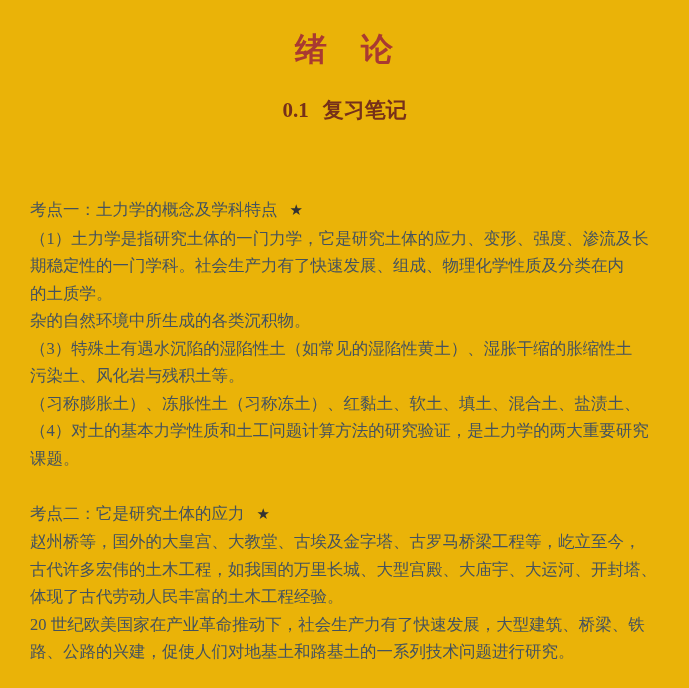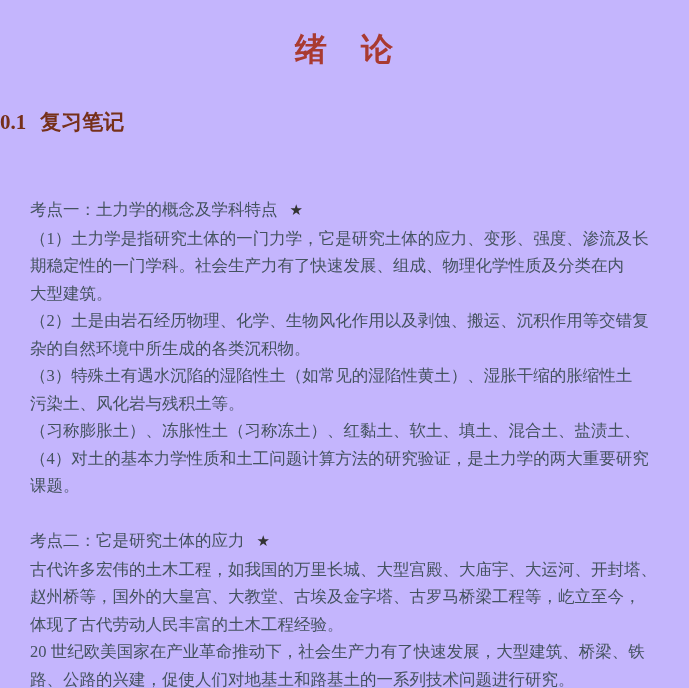--- a/index.html
+++ b/index.html
@@ -4,42 +4,42 @@
 <style>
   html, body {
     margin: 0;
     padding: 0;
     background: #ffffff;
   }
   .page {
     position: relative;
     width: 689px;
     height: 688px;
-    background: #c4b5fd;
+    background: #eab308;
     overflow: hidden;
     font-family: "Liberation Serif", "DejaVu Serif", serif;
   }
   .chapter-title {
     position: absolute;
     top: 33px;
     left: 0;
     width: 100%;
     text-align: center;
     font-size: 32px;
     font-weight: bold;
     line-height: 1;
     color: #a93a31;
     letter-spacing: 1px;
   }
   .section-heading {
     position: absolute;
-    top: 112px;
+    top: 100px;
     left: 0;
     width: 100%;
-    text-align: left;
+    text-align: center;
     font-size: 21px;
     font-weight: bold;
     line-height: 1;
     color: #76301a;
   }
   .section-heading .section-num {
     margin-right: 14px;
   }
   .content {
     position: absolute;
@@ -77,36 +77,35 @@
   </div>
 
   <div class="content">
 
     <div class="topic">
       <div class="topic-heading-line">
         <span>考点一：土力学的概念及学科特点</span><span class="star">★</span>
       </div>
       <div class="line">（1）土力学是指研究土体的一门力学，它是研究土体的应力、变形、强度、渗流及长</div>
       <div class="line">期稳定性的一门学科。社会生产力有了快速发展、组成、物理化学性质及分类在内</div>
-      <div class="line">大型建筑。</div>
-      <div class="line">（2）土是由岩石经历物理、化学、生物风化作用以及剥蚀、搬运、沉积作用等交错复</div>
+      <div class="line">的土质学。</div>
       <div class="line">杂的自然环境中所生成的各类沉积物。</div>
       <div class="line">（3）特殊土有遇水沉陷的湿陷性土（如常见的湿陷性黄土）、湿胀干缩的胀缩性土</div>
       <div class="line">污染土、风化岩与残积土等。</div>
       <div class="line">（习称膨胀土）、冻胀性土（习称冻土）、红黏土、软土、填土、混合土、盐渍土、</div>
       <div class="line">（4）对土的基本力学性质和土工问题计算方法的研究验证，是土力学的两大重要研究</div>
       <div class="line">课题。</div>
     </div>
 
     <div class="topic topic-gap">
       <div class="topic-heading-line">
         <span>考点二：它是研究土体的应力</span><span class="star">★</span>
       </div>
+      <div class="line">赵州桥等，国外的大皇宫、大教堂、古埃及金字塔、古罗马桥梁工程等，屹立至今，</div>
       <div class="line">古代许多宏伟的土木工程，如我国的万里长城、大型宫殿、大庙宇、大运河、开封塔、</div>
-      <div class="line">赵州桥等，国外的大皇宫、大教堂、古埃及金字塔、古罗马桥梁工程等，屹立至今，</div>
       <div class="line">体现了古代劳动人民丰富的土木工程经验。</div>
       <div class="line">20 世纪欧美国家在产业革命推动下，社会生产力有了快速发展，大型建筑、桥梁、铁</div>
       <div class="line">路、公路的兴建，促使人们对地基土和路基土的一系列技术问题进行研究。</div>
     </div>
 
   </div>
 
 </div>
 
 </body></html>

